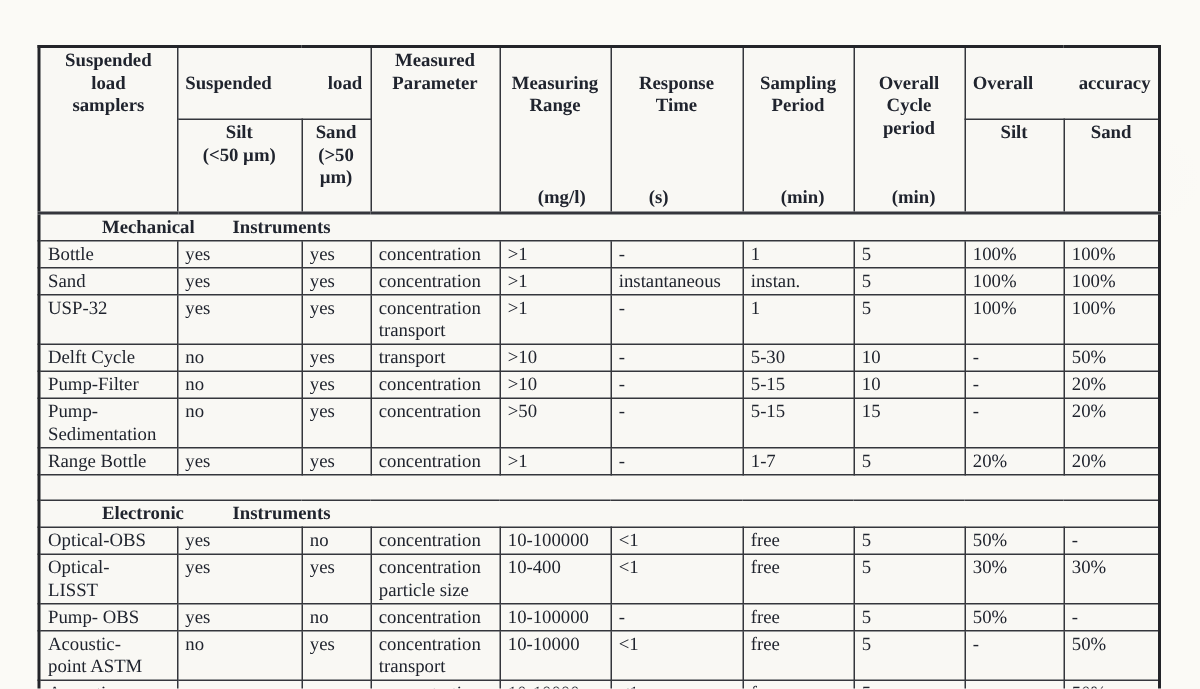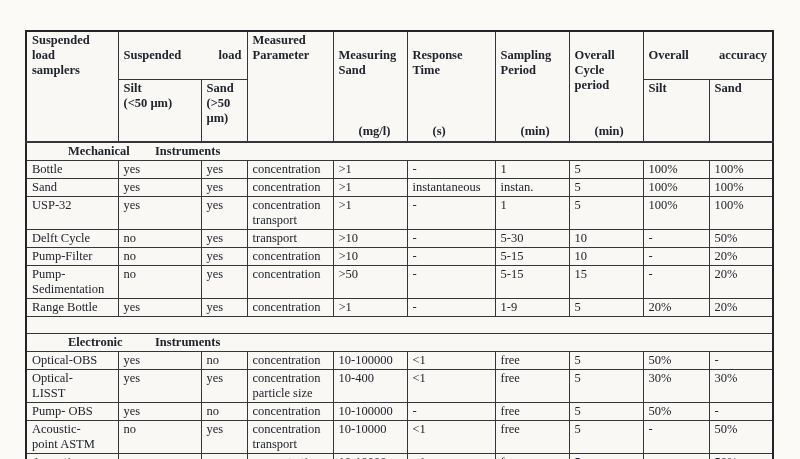--- a/index.html
+++ b/index.html
@@ -29,21 +29,21 @@
     border:1px solid var(--border);
     padding:1px 5px;
     font-size:12.5px;line-height:15px;
     text-align:left;vertical-align:top;
     white-space:pre-line;
     overflow:hidden;
   }
   th{font-weight:bold;}
   thead tr.hrow1{height:17px;}
   thead tr.hrow2{height:62px;}
-  thead th{position:relative;}
+  thead th{position:relative;text-align:center;}
   thead th .unit{position:absolute;left:5px;bottom:2px;white-space:nowrap;margin-left:20px;}
   .justify{display:flex;justify-content:space-between;}
   tbody tr{height:17px;}
   tbody td{color:var(--text);}
   tr.section-row td{font-weight:bold;border-left:1px solid var(--border);border-right:1px solid var(--border);padding-left:41px;}
   tr.section-row .sec-left{display:inline-block;width:87px;}
   tr.spacer-row td{height:12px;padding:0;}
   thead tr.hrow2 th, thead th[rowspan]{border-bottom:2px solid var(--border);}
 </style>
 </head>
@@ -70,21 +70,21 @@
       <th colspan="2">
         <div class="justify">
           <span>Suspended</span>
           <span>load</span>
         </div>
       </th>
       <th rowspan="2">Measured
 Parameter</th>
       <th rowspan="2">
         <span>Measuring
-Sand</span>
+Range</span>
         <span class="unit">(mg/l)</span>
       </th>
       <th rowspan="2">
         <span>Response
 Time</span>
         <span class="unit">(s)</span>
       </th>
       <th rowspan="2">
         <span>Sampling
 Period</span>
@@ -191,21 +191,21 @@
         <td>-</td>
         <td>20%</td>
       </tr>
       <tr>
         <td>Range Bottle</td>
         <td>yes</td>
         <td>yes</td>
         <td>concentration</td>
         <td>&gt;1</td>
         <td>-</td>
-        <td>1-9</td>
+        <td>1-7</td>
         <td>5</td>
         <td>20%</td>
         <td>20%</td>
       </tr>
       <tr class="spacer-row">
         <td colspan="10"></td>
       </tr>
       <tr class="section-row">
         <td colspan="10"><span class="sec-left">Electronic</span><span>Instruments</span></td>
       </tr>

